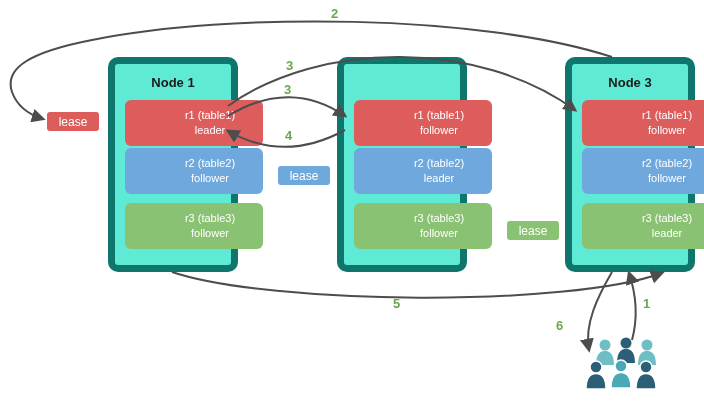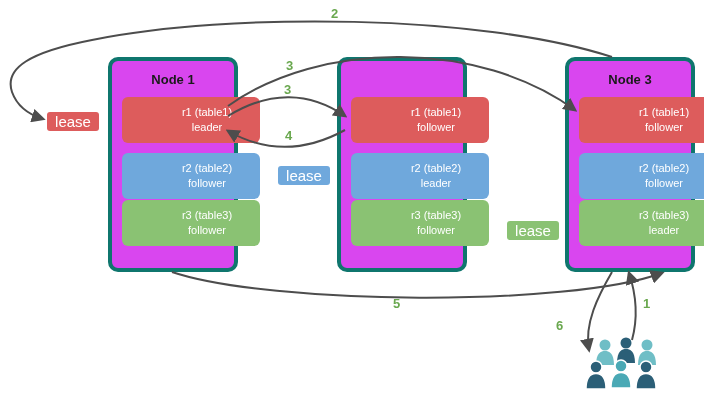--- a/index.html
+++ b/index.html
@@ -2,44 +2,44 @@
 <html style="--red: #dd5c5c; --blue: #6fa8dc; --green: #8ac273; --step: #6aa84f; --arrow: #4d4d4d; --user-dark: #2b5f77; --user-teal: #4aa9b5; --user-teal-light: #6fbec6;"><head>
 <meta charset="utf-8">
 <style>
   html,body{margin:0;padding:0;background:#fff;}
   .canvas{
     position:relative;width:704px;height:405px;background:#fff;
     font-family:"Liberation Sans",sans-serif;overflow:hidden;
   }
   .node{
     position:absolute;top:57px;width:130px;height:215px;
-    border:4px solid #0f766e;border-radius:10px;background:#d946ef;
+    border:7px solid #0f766e;border-radius:10px;background:#5eead4;
     box-sizing:border-box;z-index:1;
   }
   #node-1{left:108px}
   #node-2{left:337px}
   #node-3{left:565px}
   .node-title{
     position:absolute;top:11px;left:0;right:0;text-align:center;
     font-weight:bold;font-size:13px;color:#1a1a1a;
   }
   .replica{
     position:absolute;left:10px;width:106px;height:46px;border-radius:6px;
     color:#fff;font-size:11px;line-height:1.4;text-align:center;
     display:flex;flex-direction:column;align-items:center;justify-content:center;padding-left:32px;
   }
   .replica.slot1{top:36px}
-  .replica.slot2{top:92px}
+  .replica.slot2{top:84px}
   .replica.slot3{top:139px}
   .bg-red{background:var(--red,#dd5c5c)}
   .bg-blue{background:var(--blue,#6fa8dc)}
   .bg-green{background:var(--green,#8ac273)}
   .lease{
     position:absolute;width:52px;height:19px;border-radius:3px;color:#fff;
-    font-size:15px;display:flex;align-items:center;justify-content:center;z-index:2;
+    font-size:12px;display:flex;align-items:center;justify-content:center;z-index:2;
   }
   #lease-red{left:47px;top:112px}
   #lease-blue{left:278px;top:166px}
   #lease-green{left:507px;top:221px}
   .step{
     position:absolute;color:var(--step,#6aa84f);font-weight:bold;
     font-size:13px;z-index:6;
   }
   #step-2{left:331px;top:6px}
   #step-3a{left:286px;top:58px}

